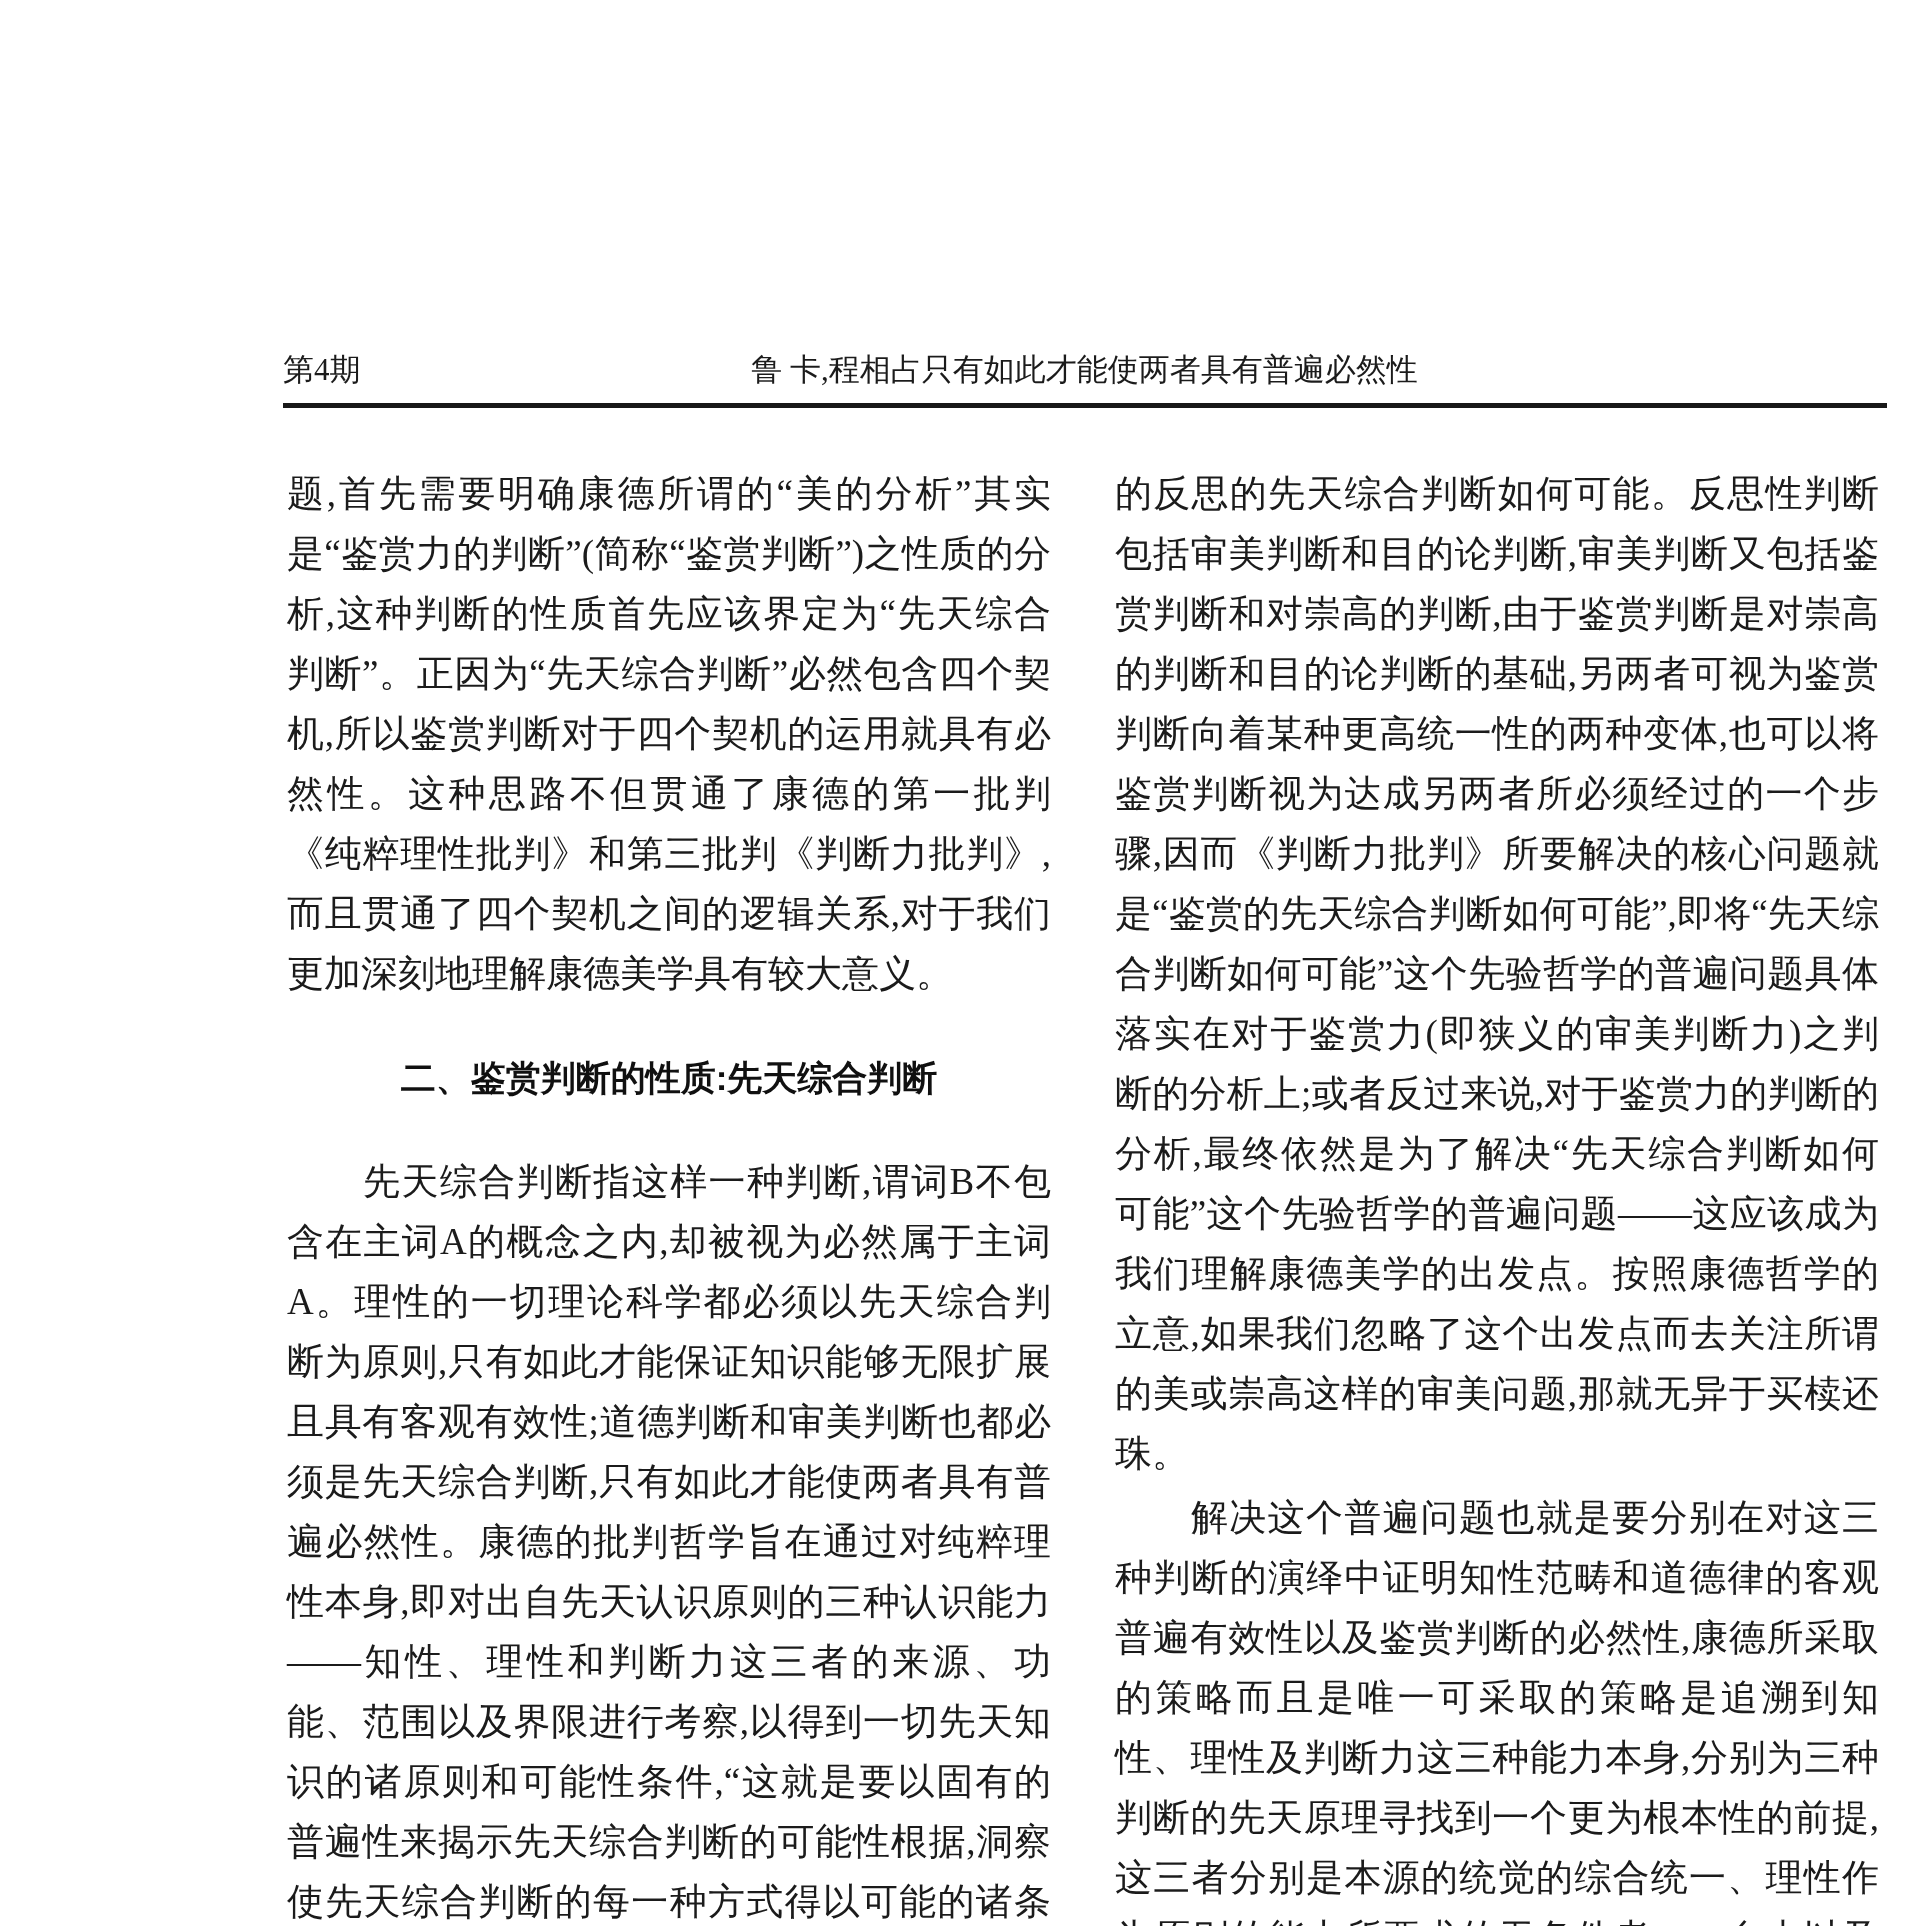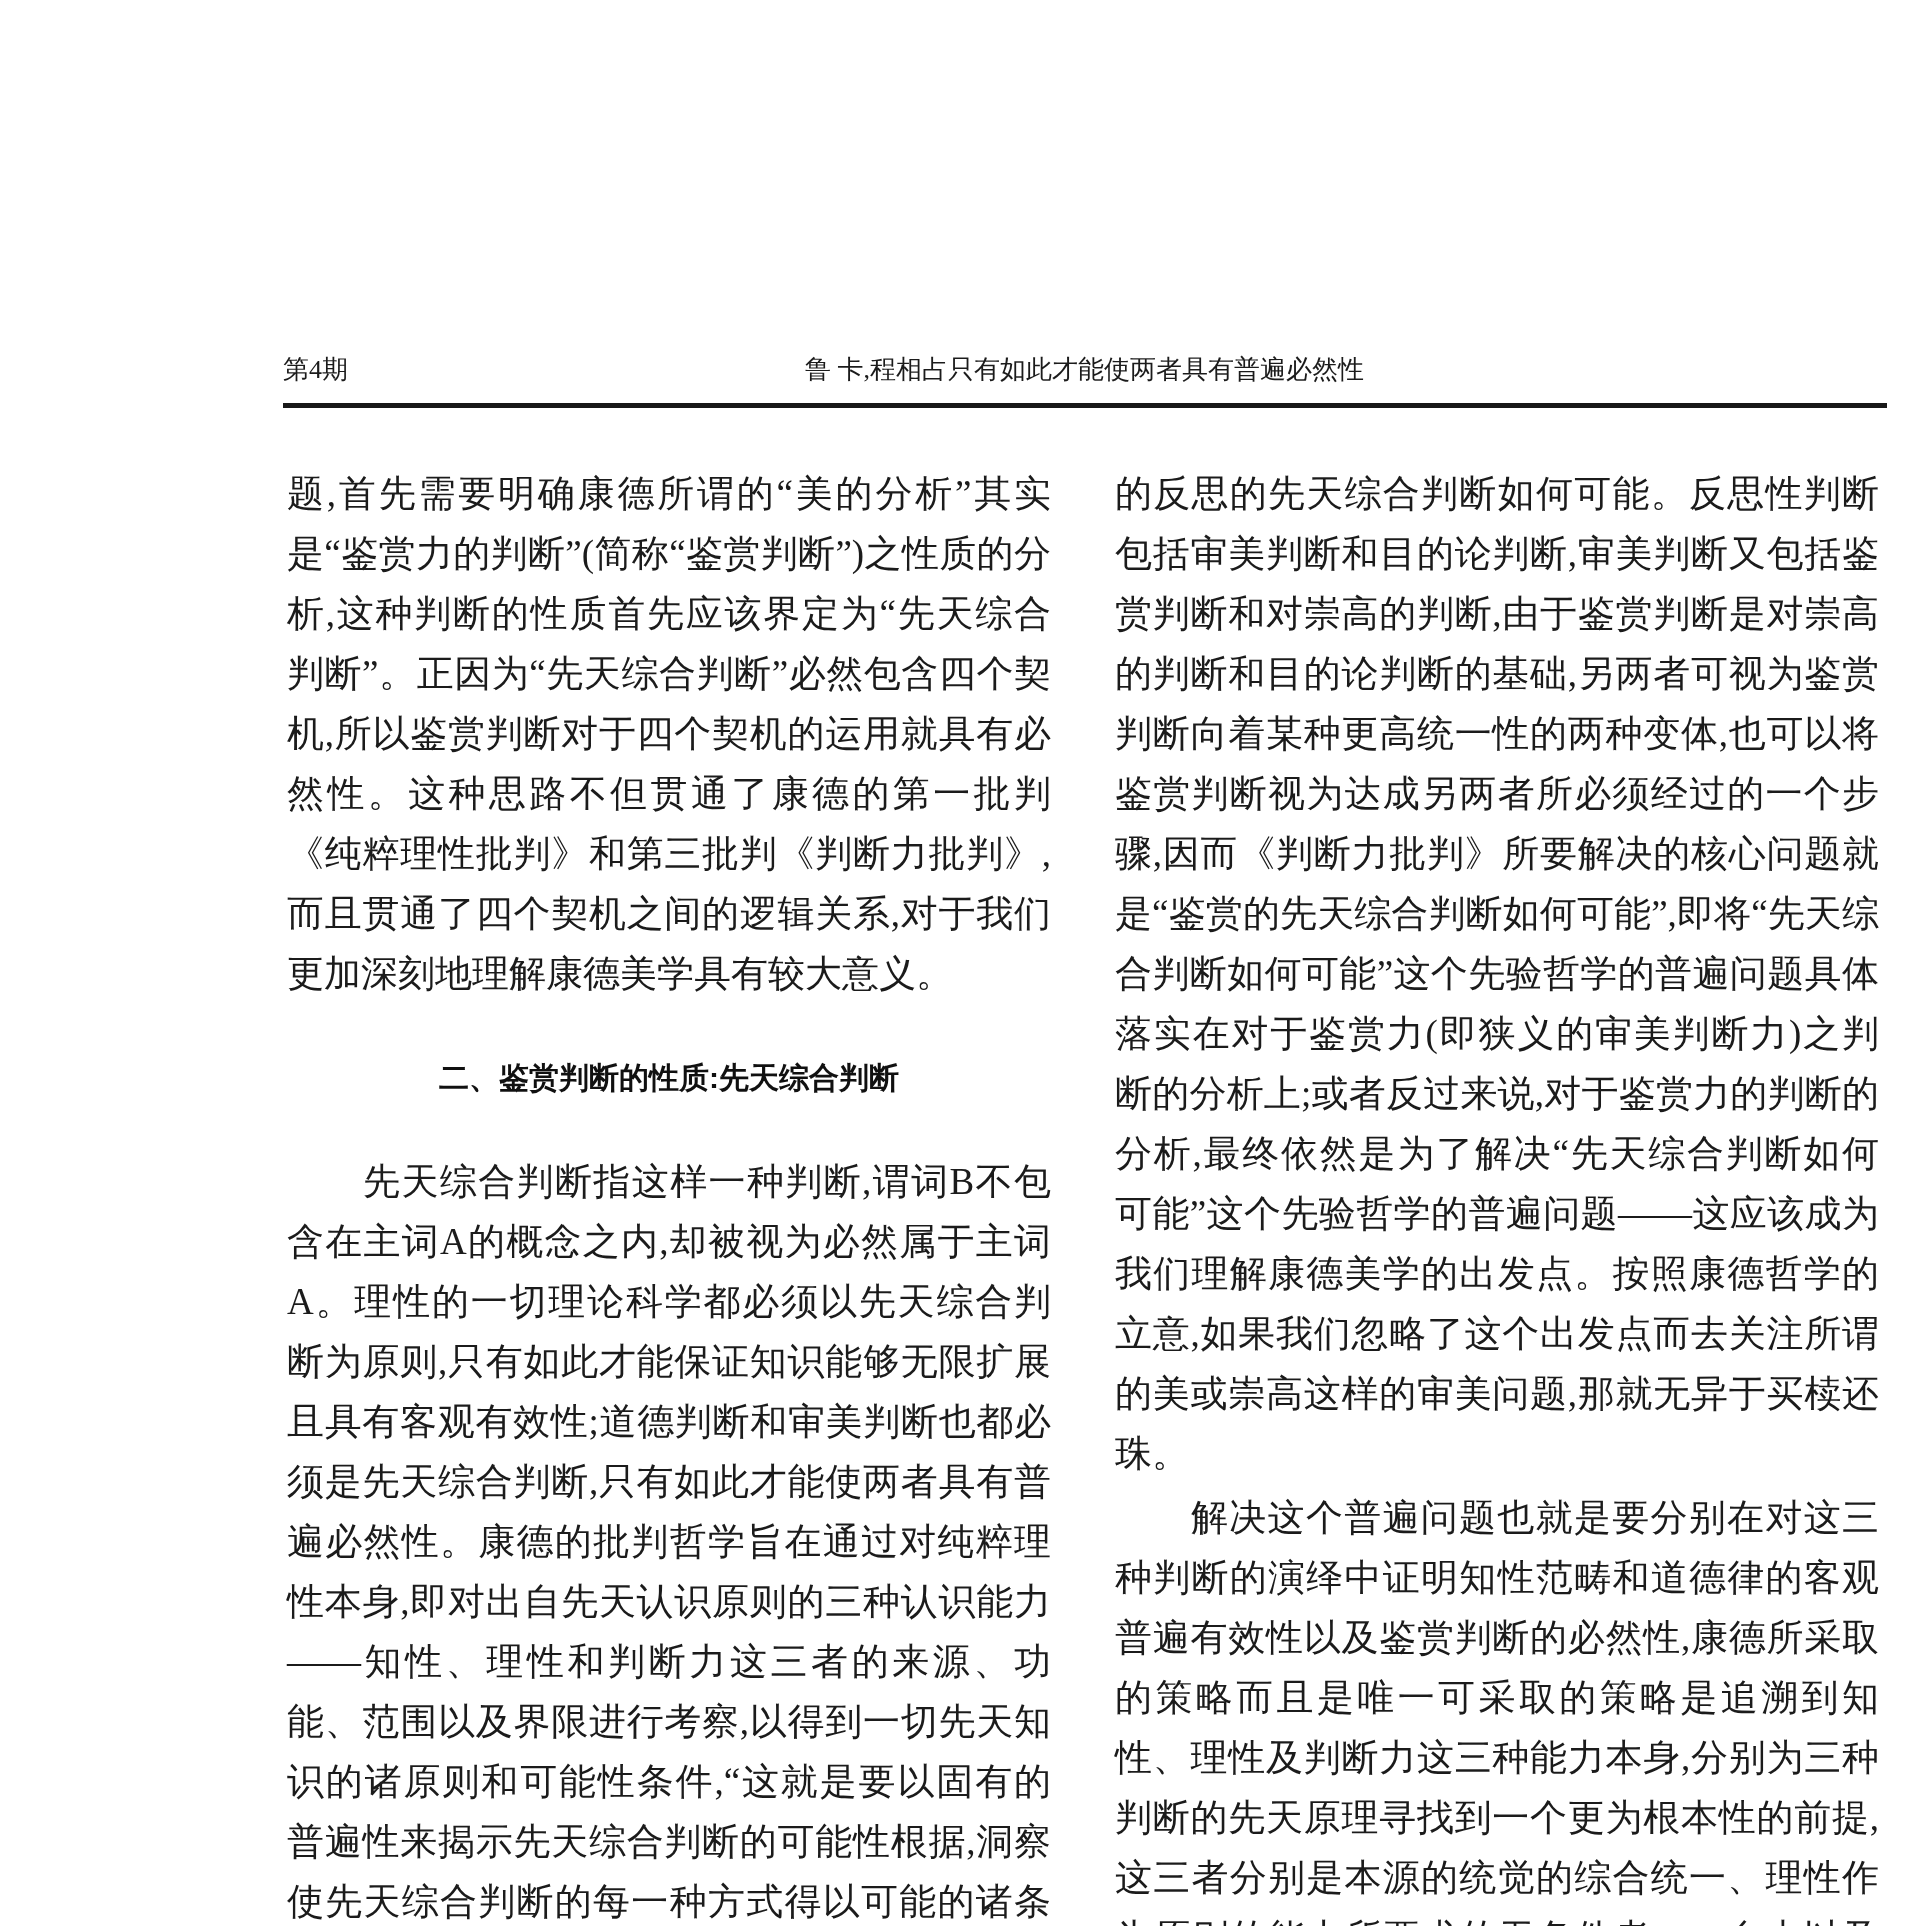--- a/index.html
+++ b/index.html
@@ -10,21 +10,21 @@
     font-family: "Liberation Serif", "DejaVu Serif", serif;
     position: relative;
     overflow: hidden;
   }
   .page { position: absolute; inset: 0; }
 
   
   .runhead {
     position: absolute;
     top: 349px; left: 283px; width: 1603px; height: 46px;
-    font-size: 26px; line-height: 42px;
+    font-size: 31px; line-height: 42px;
     white-space: nowrap;
   }
   .runhead .issue { position: absolute; left: 0; top: 0; }
   .runhead .center-group { width: 100%; text-align: center; }
   .runhead .authors { }
 
   .header-rule {
     position: absolute;
     top: 403px; left: 283px; width: 1604px; height: 4.6px;
     background: #181818;
@@ -39,21 +39,21 @@
     text-justify: inter-character;
     color: #1b1b1b;
   }
   .col-left  { left: 0; }
   .col-right { left: 828px; }
   .para { margin: 4px; }
   .para.indent { text-indent: 76px; }
   .sec-heading {
     font-family: "Liberation Sans", "DejaVu Sans", sans-serif;
     font-weight: bold;
-    font-size: 30px; line-height: 60px;
+    font-size: 35px; line-height: 60px;
     text-align: center;
     margin: 44px 0 44px 0;
     color: #101010;
   }
 </style>
 </head>
 <body>
 
 <div class="page">
 

